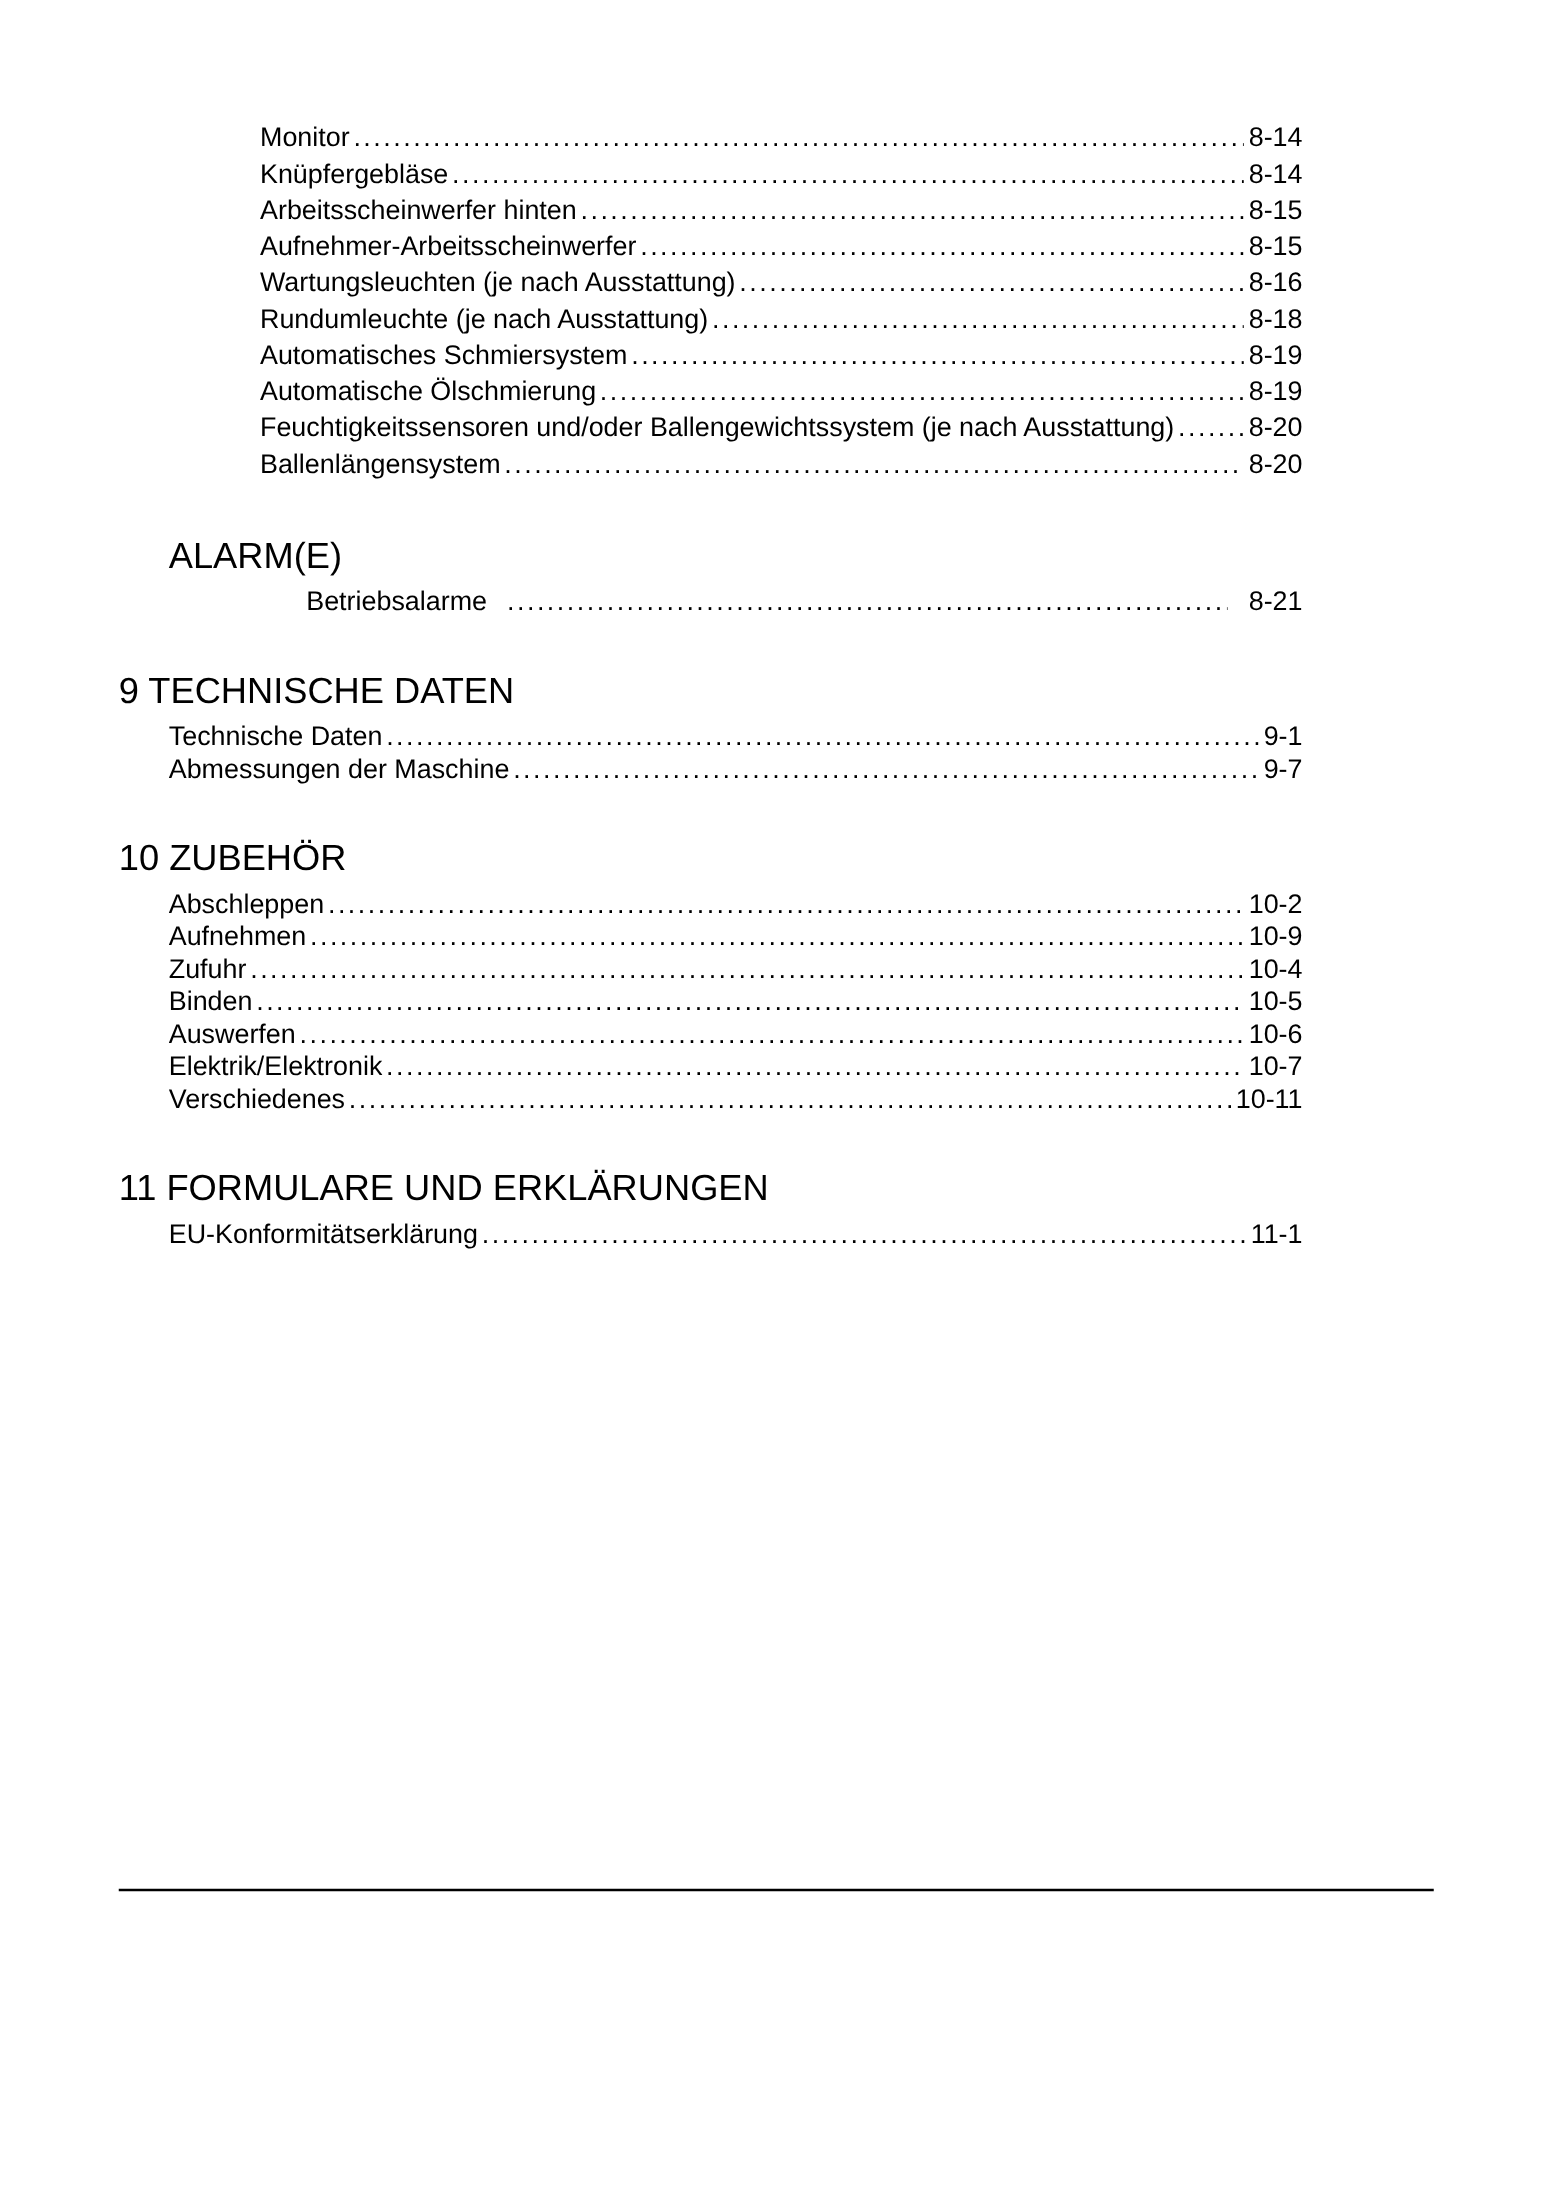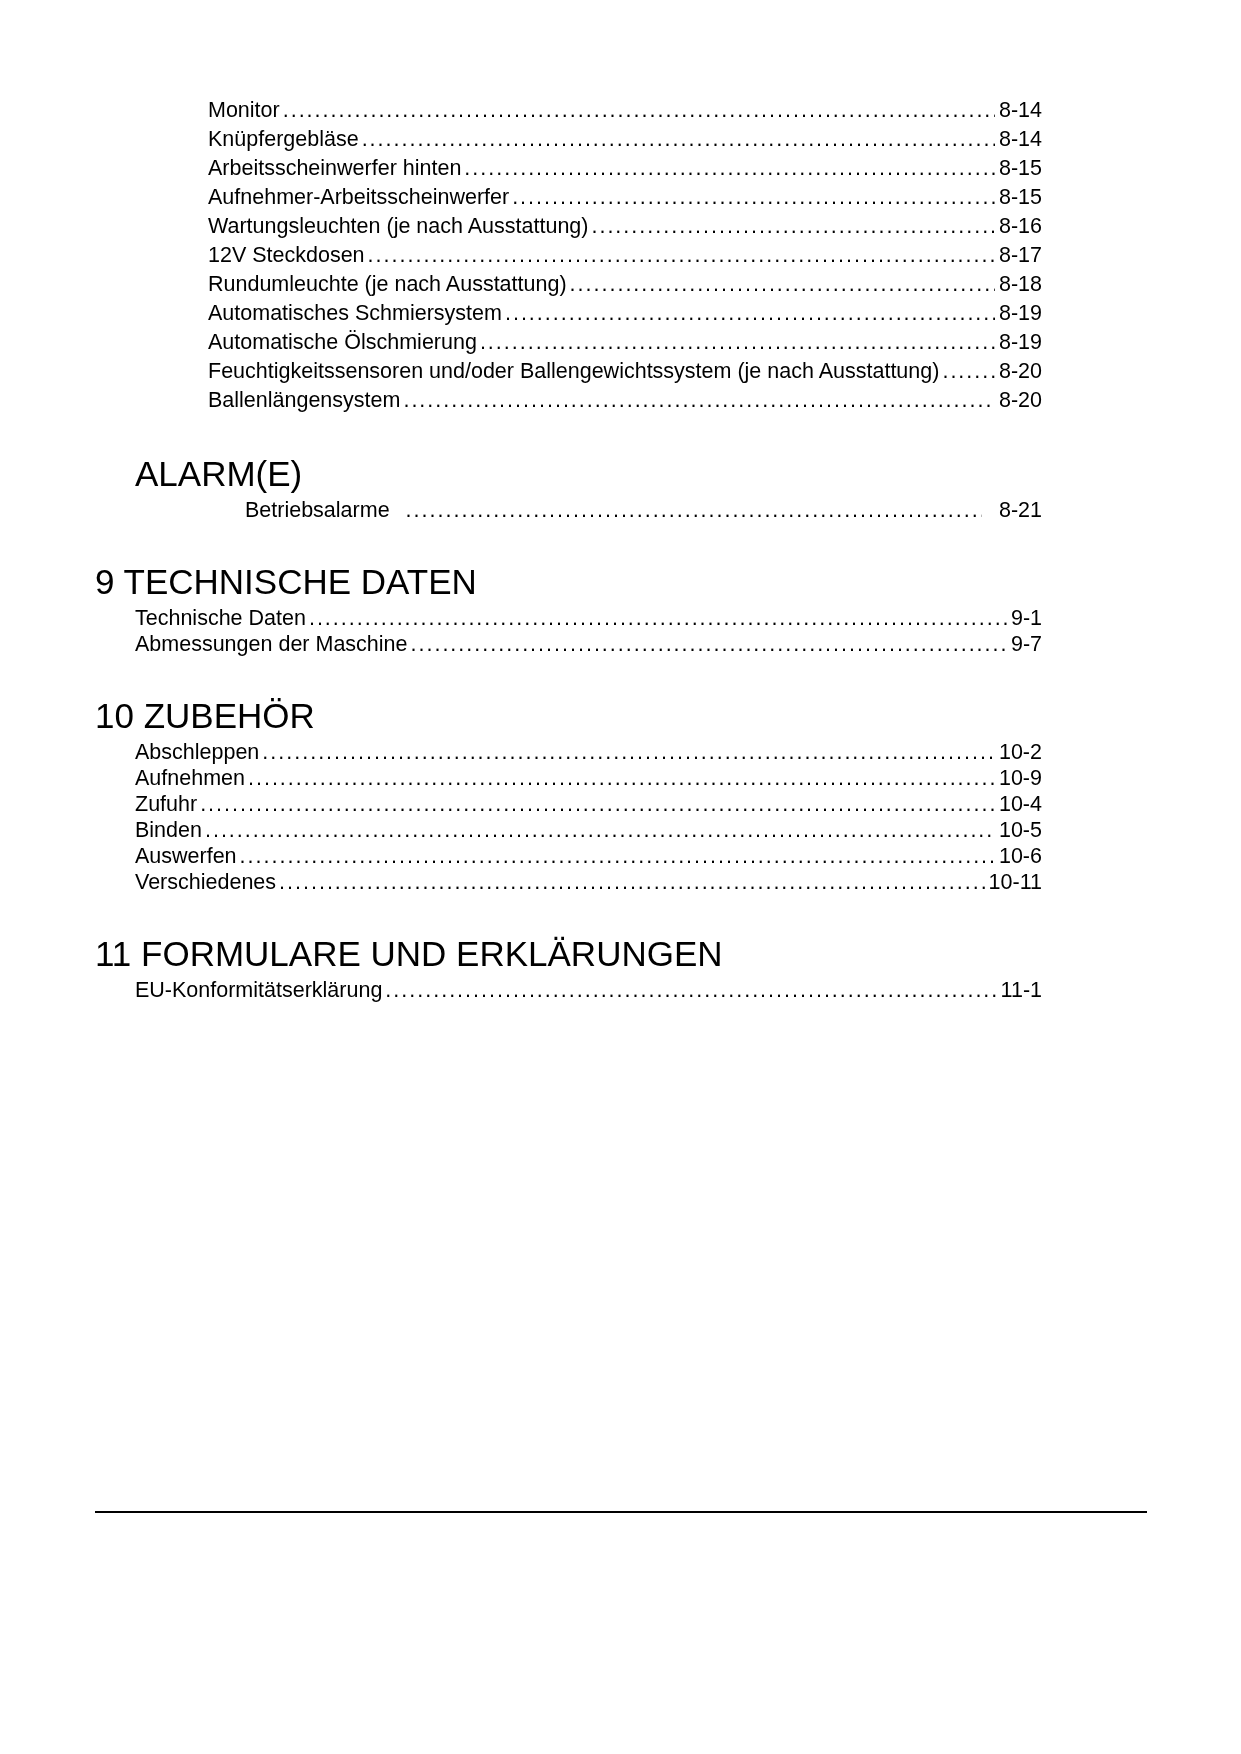--- a/index.html
+++ b/index.html
@@ -22,21 +22,21 @@
   .content {
     position: absolute;
     left: 95px;
     top: 96px;
     width: 947px;
   }
   .toc-section {
     margin: 0;
   }
   .heading {
-    font-size: 35px;
+    font-size: 29px;
     line-height: 34px;
     font-weight: 400;
     margin-top: 42px;
     margin-bottom: 6px;
     white-space: nowrap;
   }
   .heading-sub {
     margin-left: 40px;
   }
   .heading-main {
@@ -107,25 +107,20 @@
           <span class="toc-label">Aufnehmer-Arbeitsscheinwerfer</span>
           <span class="toc-dots" aria-hidden="true"></span>
           <span class="toc-page">8-15</span>
         </div>
         <div class="toc-row indent-2">
           <span class="toc-label">Wartungsleuchten (je nach Ausstattung)</span>
           <span class="toc-dots" aria-hidden="true"></span>
           <span class="toc-page">8-16</span>
         </div>
         <div class="toc-row indent-2">
-          <span class="toc-label">12V Steckdosen</span>
-          <span class="toc-dots" aria-hidden="true"></span>
-          <span class="toc-page">8-17</span>
-        </div>
-        <div class="toc-row indent-2">
           <span class="toc-label">Rundumleuchte (je nach Ausstattung)</span>
           <span class="toc-dots" aria-hidden="true"></span>
           <span class="toc-page">8-18</span>
         </div>
         <div class="toc-row indent-2">
           <span class="toc-label">Automatisches Schmiersystem</span>
           <span class="toc-dots" aria-hidden="true"></span>
           <span class="toc-page">8-19</span>
         </div>
         <div class="toc-row indent-2">
@@ -184,20 +179,25 @@
         </div>
         <div class="toc-row indent-1">
           <span class="toc-label">Binden</span>
           <span class="toc-dots" aria-hidden="true"></span>
           <span class="toc-page">10-5</span>
         </div>
         <div class="toc-row indent-1">
           <span class="toc-label">Auswerfen</span>
           <span class="toc-dots" aria-hidden="true"></span>
           <span class="toc-page">10-6</span>
+        </div>
+        <div class="toc-row indent-1">
+          <span class="toc-label">Elektrik/Elektronik</span>
+          <span class="toc-dots" aria-hidden="true"></span>
+          <span class="toc-page">10-7</span>
         </div>
         <div class="toc-row indent-1">
           <span class="toc-label">Verschiedenes</span>
           <span class="toc-dots" aria-hidden="true"></span>
           <span class="toc-page">10-11</span>
         </div>
       </section>
       <section class="toc-section section-compact">
         <div class="heading heading-main">11 FORMULARE UND ERKLÄRUNGEN</div>
         <div class="toc-row indent-1">

